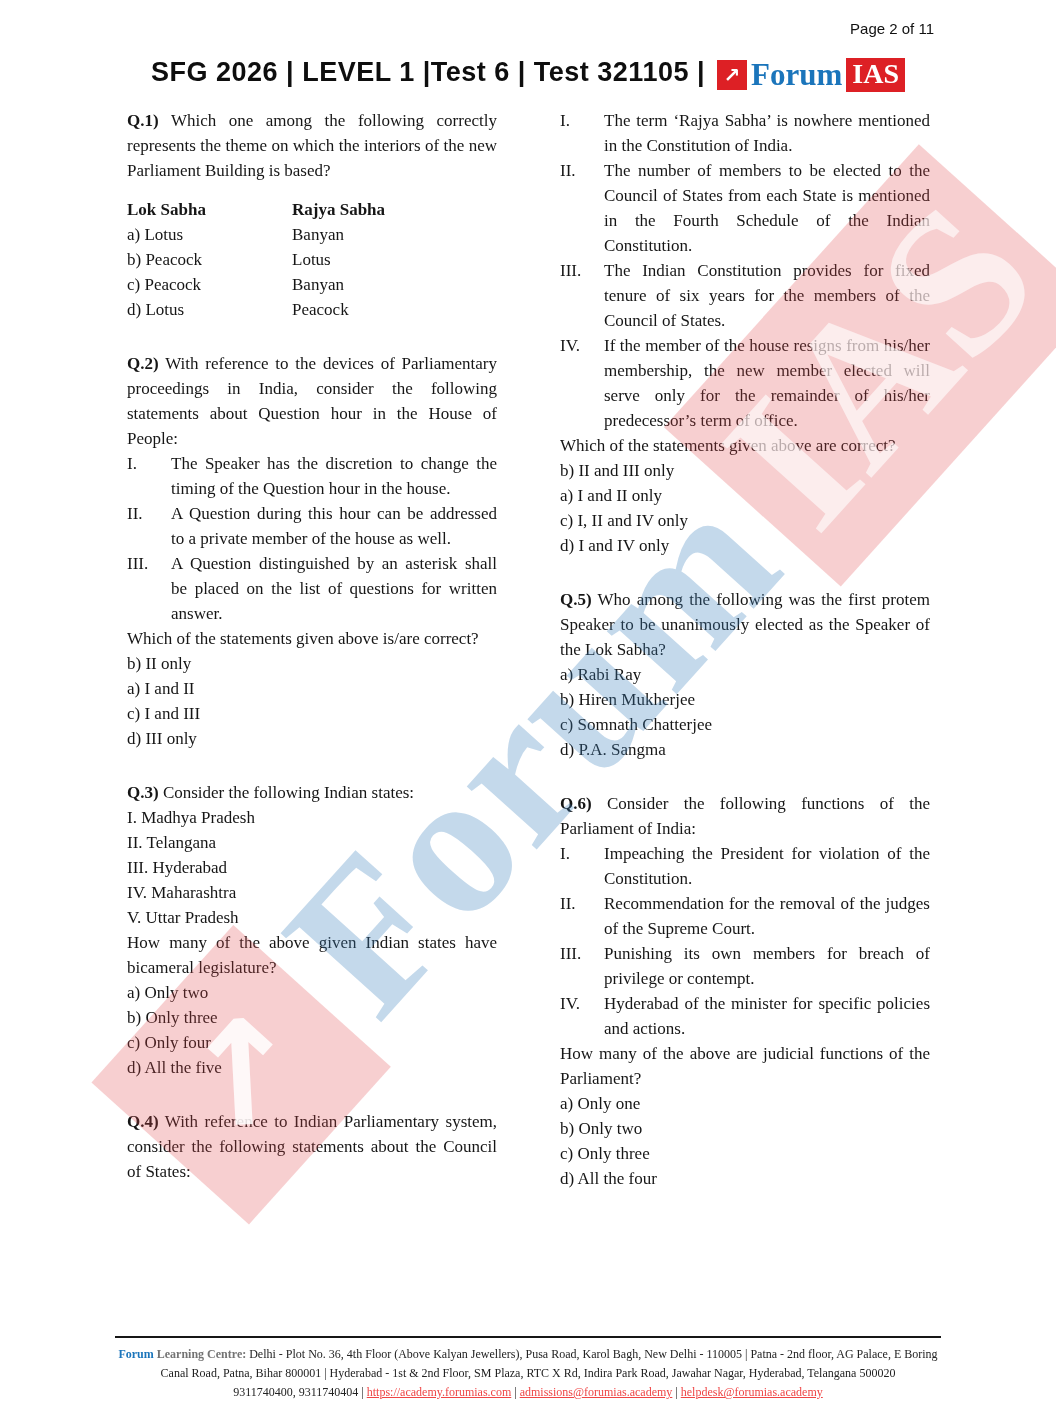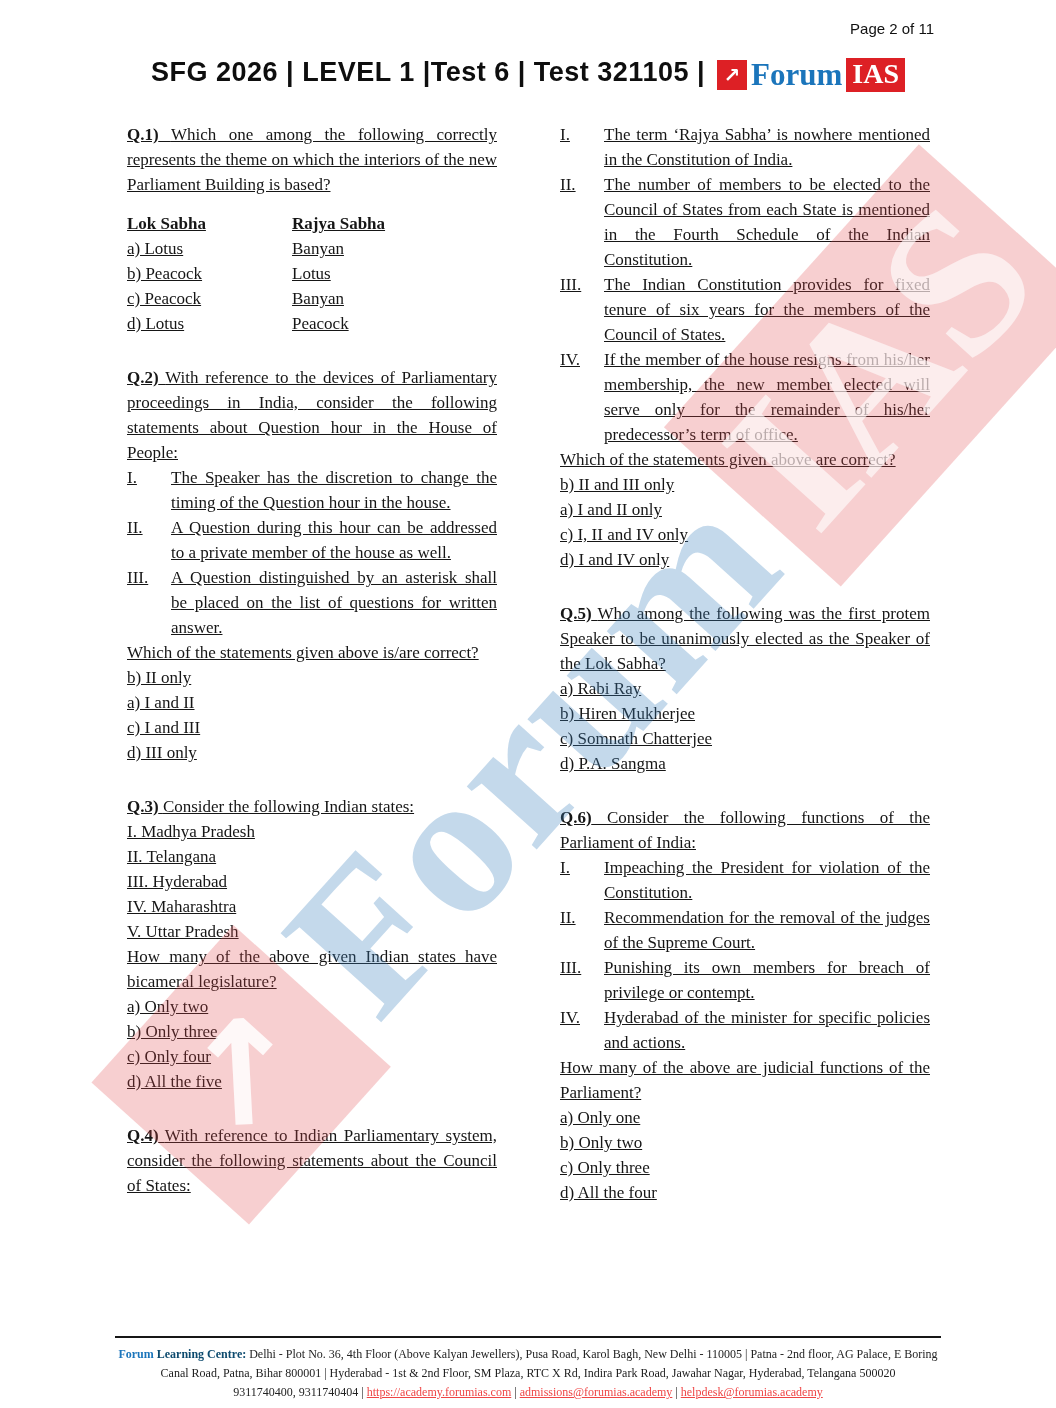--- a/index.html
+++ b/index.html
@@ -64,22 +64,22 @@
     font-family:"Liberation Serif",serif; font-weight:bold;
     font-size:31px; color:#1b75bb;
   }
   .logo-ias {
     font-family:"Liberation Serif",serif; font-weight:bold;
     font-size:28px; color:#fff; background:#dd2025; padding:0 6px 2px;
   }
 
   
   .columns {
-    position:absolute; left:127px; top:122px; width:803px;
-    display:flex; gap:63px; z-index:1;text-decoration:underline;
+    position:absolute; left:127px; top:108px; width:803px;
+    display:flex; gap:63px; z-index:1;
   }
   .col { width:370px; font-size:17px; line-height:25px; text-align:justify; }
   .q-block { margin-bottom:29px; }
   .q-block:last-child { margin-bottom:0; }
   .q-num { font-weight:bold; }
   .stem { text-align:justify; }
   .option-line, .list-line { text-align:left; }
 
   .q1-table { margin-top:14px; }
   .q1-row { display:grid; grid-template-columns:165px 1fr; text-align:left; }
@@ -90,21 +90,21 @@
   .st-text { text-align:justify; }
 
   
   .footer {
     position:absolute; left:115px; width:826px; top:1336px;
     border-top:2px solid #161616; padding-top:7px;
     text-align:center; font-size:12px; line-height:19px; color:#222;
     z-index:1; white-space:nowrap;
   }
   .brand { color:#1b75bb; font-weight:bold; }
-  .brand-suffix { color:#0c4a6e; font-weight:bold; }
+  .brand-suffix { color:#737373; font-weight:bold; }
   .footer-link { color:#ef4444; text-decoration:underline; cursor:pointer; }
 </style>
 </head>
 <body>
 
 <div class="page">
 
   <div class="watermark">
     <div class="wm-arrow-box">
       <span class="wm-arrow">↗</span>

